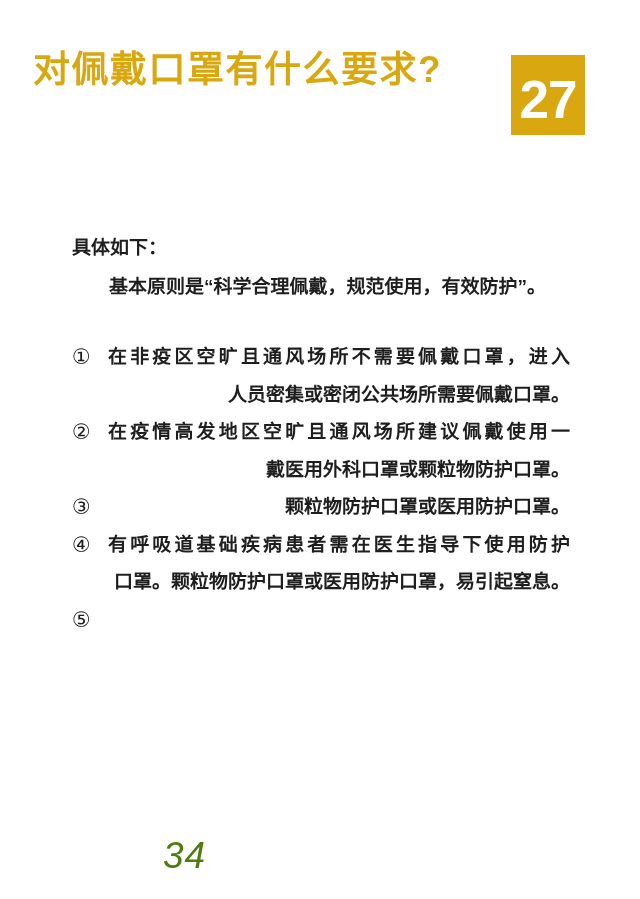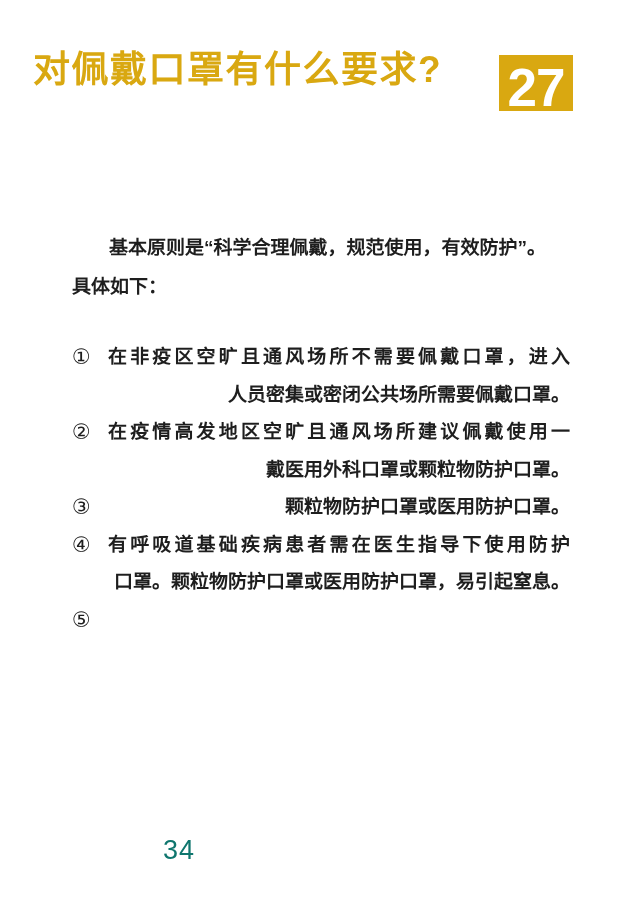--- a/index.html
+++ b/index.html
@@ -25,24 +25,24 @@
     margin: 0;
     font-size: 37px;
     line-height: 40px;
     font-weight: bold;
     letter-spacing: 1.5px;
     color: var(--accent);
     white-space: nowrap;
   }
   .number-badge {
     position: absolute;
-    left: 499px;
+    left: 511px;
     top: 55px;
     width: 74px;
-    height: 56px;
+    height: 80px;
     background: var(--accent);
     color: #FFFFFF;
     font-size: 53px;
     font-weight: bold;
     display: flex;
     align-items: center;
     justify-content: center;
     padding-top: 9px;
     letter-spacing: -1px;
   }
@@ -84,36 +84,37 @@
   .jline {
     text-align: justify;
     text-align-last: justify;
     text-justify: inter-character;
   }
   .lline { text-align: right; }
   .page-number {
     position: absolute;
     left: 163px;
     top: 835px;
-    font-size: 27px;
+    font-size: 37px;
     font-weight: 400;
-    color: #0f766e;
+    color: #4d7c0f;
     letter-spacing: 1px;
+    font-style: italic;
   }
 </style>
 </head>
 <body>
 
 <h1 class="page-title">对佩戴口罩有什么要求?</h1>
 
 <div class="number-badge">27</div>
 
 <div class="intro">
+  <div class="intro-line">具体如下：</div>
   <div class="intro-line indent">基本原则是“科学合理佩戴，规范使用，有效防护”。</div>
-  <div class="intro-line">具体如下：</div>
 </div>
 
 <ol class="req-list">
   <li class="req-item">
     <span class="item-marker">①</span>
     <div class="item-text">
       <div class="jline">在非疫区空旷且通风场所不需要佩戴口罩，进入</div>
       <div class="lline">人员密集或密闭公共场所需要佩戴口罩。</div>
     </div>
   </li>

